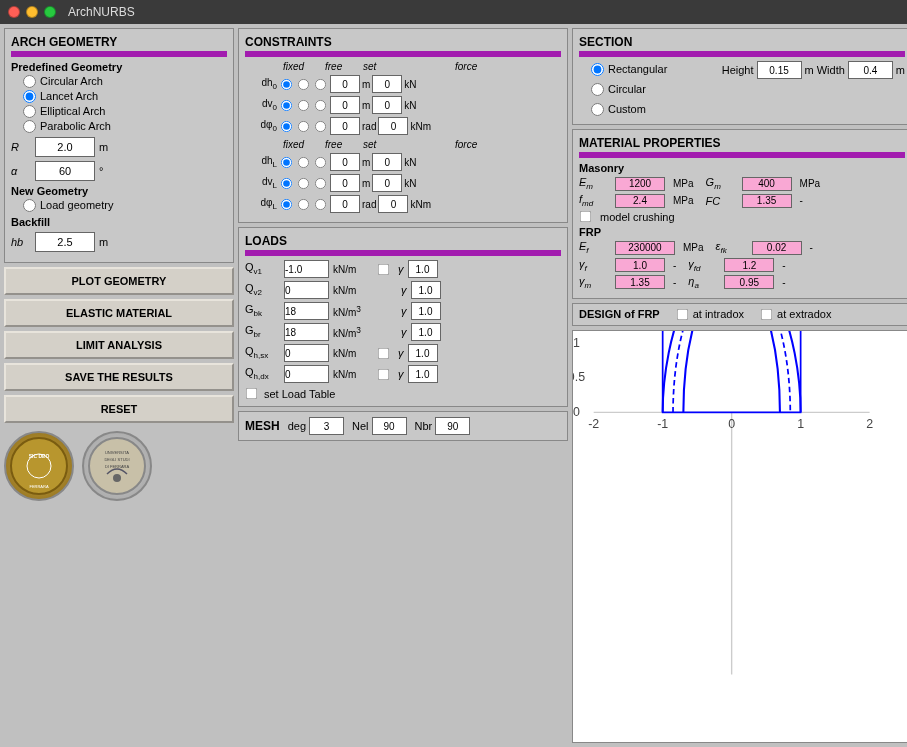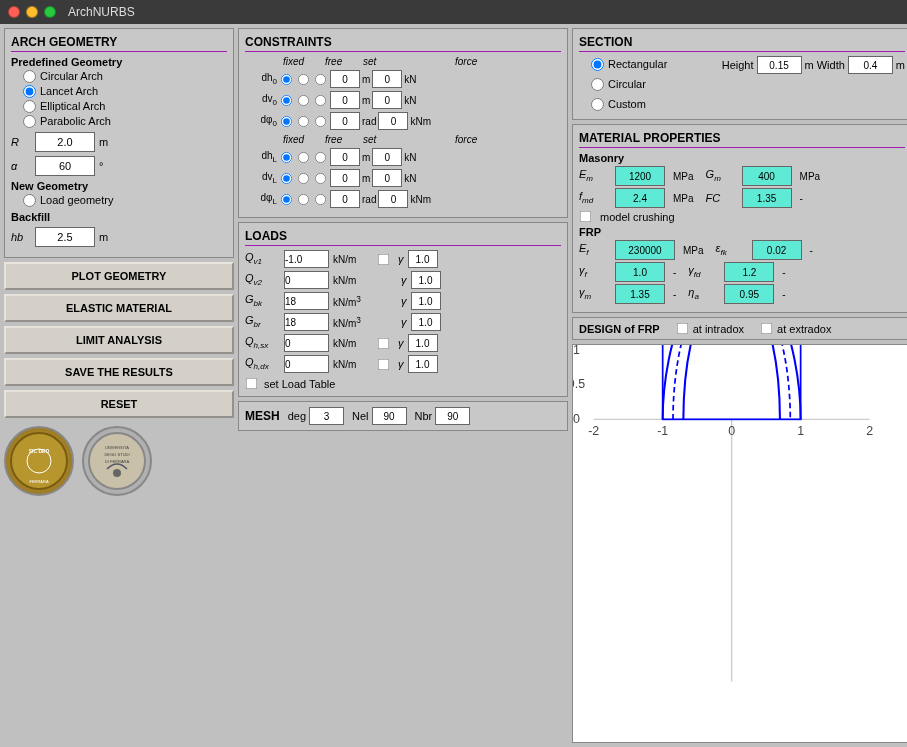--- a/index.html
+++ b/index.html
@@ -41,21 +41,21 @@
       grid-template-columns: 230px 330px 340px;
       grid-template-rows: auto auto auto;
       gap: 4px;
       padding: 4px;
       height: calc(747px - 24px);
     }
     .panel-title {
       font-weight: bold;
       font-size: 12px;
       margin-bottom: 4px;
-      border-bottom: 1px solid #a21caf;
+      border-bottom: 6px solid #a21caf;
       padding-bottom: 2px;
     }
 
     
     .left-col {
       grid-column: 1;
       grid-row: 1 / 4;
       display: flex;
       flex-direction: column;
       gap: 4px;
@@ -178,21 +178,21 @@
       background: #c8c8c8;
       border: 1px solid #888;
       padding: 6px;
     }
     .load-row {
       display: flex;
       align-items: center;
       gap: 4px;
       margin: 3px 0;
     }
-    .load-label { width: 35px; font-style: italic; font-size: 11px; }
+    .load-label { width: 35px; font-size: 11px; }
     .load-input { width: 45px; height: 18px; background: white; border: 1px solid #666; font-size: 10px; }
     .load-unit { width: 40px; font-size: 10px; }
     .gamma-label { font-size: 11px; font-style: italic; margin-left: 4px; }
     .gamma-input { width: 30px; height: 18px; background: white; border: 1px solid #666; text-align: center; font-size: 10px; }
 
     
     .mesh-panel {
       background: #c8c8c8;
       border: 1px solid #888;
       padding: 5px 6px;
@@ -233,21 +233,21 @@
       padding: 6px;
     }
     .mat-sub { font-weight: bold; font-size: 11px; margin: 3px 0 2px 0; }
     .mat-row {
       display: flex;
       align-items: center;
       gap: 8px;
       margin: 2px 0;
     }
     .mat-label { font-style: italic; font-size: 11px; min-width: 28px; }
-    .mat-input { width: 50px; height: 20px; background: #5eead4; border: 1px solid #666; text-align: center; font-size: 10px; }
+    .mat-input { width: 50px; height: 14px; background: #f9a8d4; border: 1px solid #666; text-align: center; font-size: 10px; }
     .mat-unit { font-size: 10px; }
 
     .design-frp-panel {
       background: #c8c8c8;
       border: 1px solid #888;
       padding: 4px 6px;
     }
 
     
     .chart-area {

